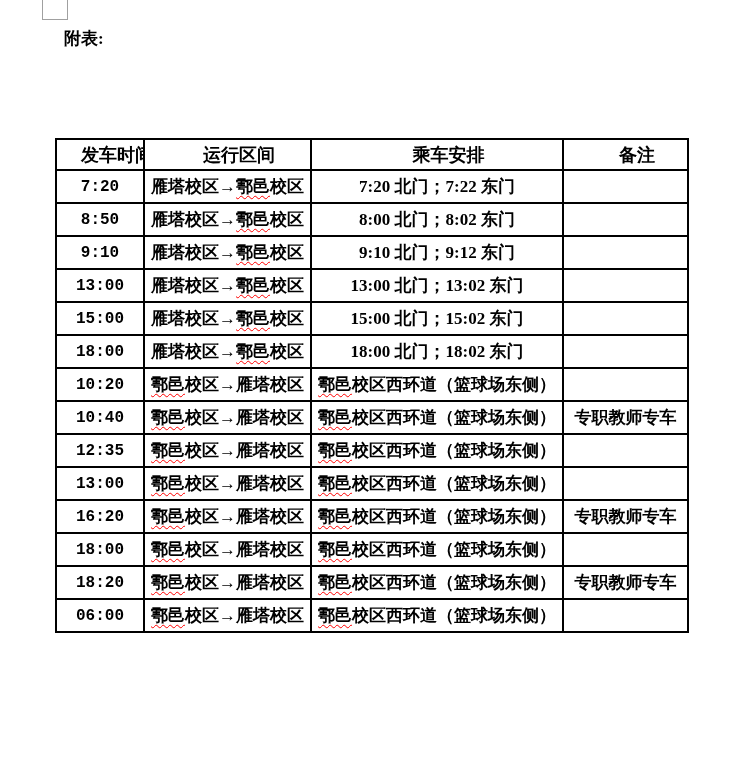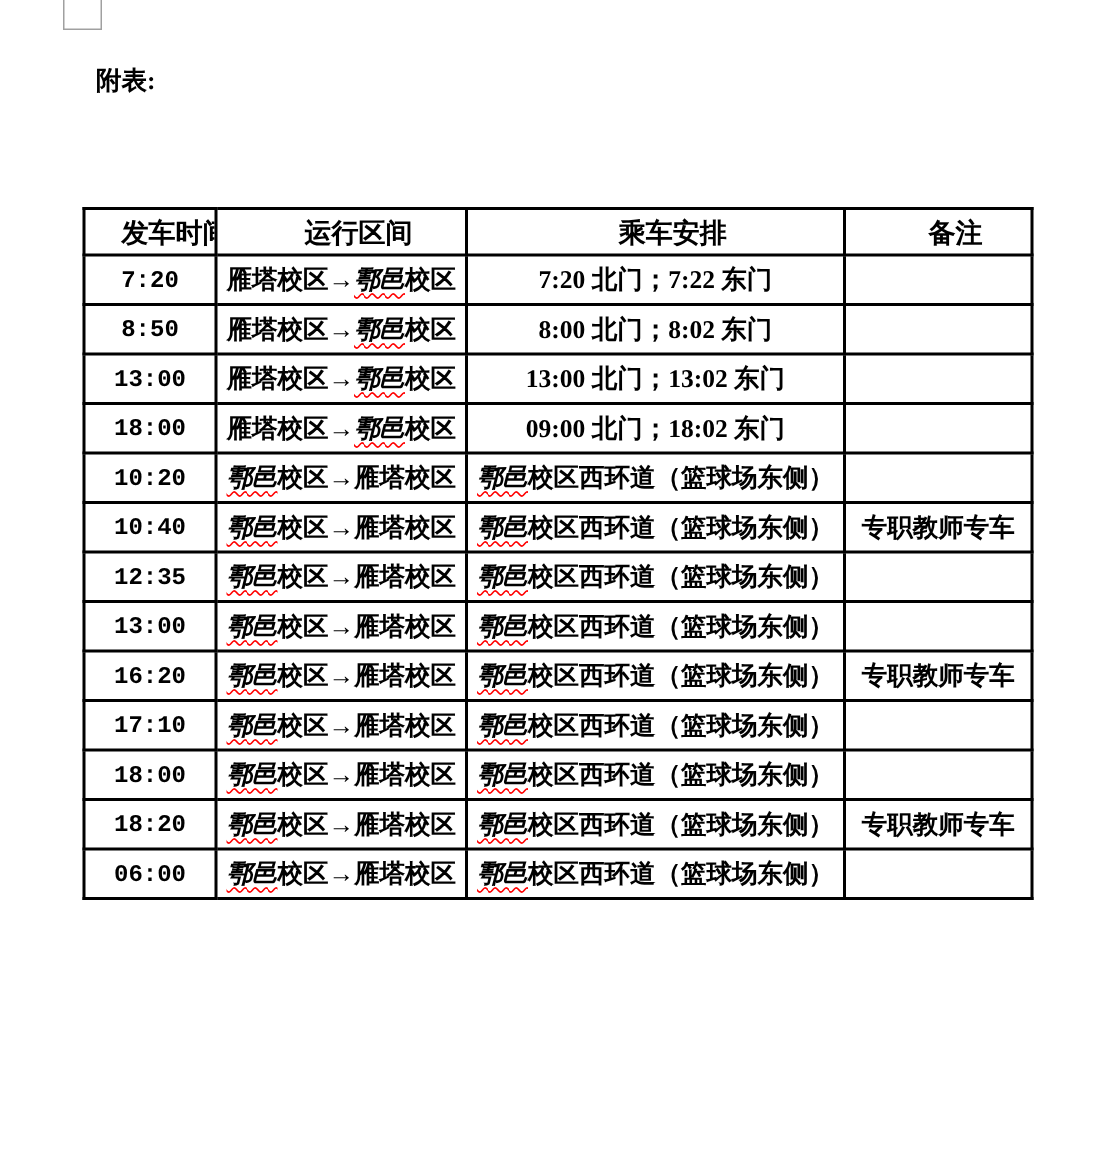--- a/index.html
+++ b/index.html
@@ -23,21 +23,21 @@
   .corner-mark {
     position: absolute;
     left: 42px; top: -3px;
     width: 26px; height: 23px;
     border: 1px solid var(--corner-color);
     background: var(--bg-color);
   }
 
   .prefix-label {
     position: absolute;
-    left: 64px; top: 42px;
+    left: 64px; top: 27px;
     font-size: 17px;
     font-weight: bold;
     white-space: nowrap;
   }
 
   .doc-title {
     position: absolute;
     left: 0; top: 73px;
     width: 739px;
     margin: 0;
@@ -80,21 +80,20 @@
     font-size: 17px;
   }
   table.schedule td.col-time { font-size: 16px; font-family: Liberation Mono, monospace; }
 
   .wavy {
     text-decoration: underline;
     text-decoration-style: wavy;
     text-decoration-color: var(--wavy-color);
     text-decoration-thickness: 1px;
     text-underline-offset: 3px;
-    font-style: italic;
   }
 </style>
 </head>
 <body>
 
 <div class="page">
   <div class="corner-mark"></div>
   <div class="prefix-label">附表:</div>
 
   <table class="schedule">
@@ -119,29 +118,41 @@
     <td class="col-boarding">7:20 北门；7:22 东门</td>
     <td class="col-note"></td>
   </tr>
         <tr>
     <td class="col-time">8:50</td>
     <td class="col-route">雁塔校区→<span class="wavy">鄠邑</span>校区</td>
     <td class="col-boarding">8:00 北门；8:02 东门</td>
     <td class="col-note"></td>
   </tr>
         <tr>
+    <td class="col-time">9:10</td>
+    <td class="col-route">雁塔校区→<span class="wavy">鄠邑</span>校区</td>
+    <td class="col-boarding">9:10 北门；9:12 东门</td>
+    <td class="col-note"></td>
+  </tr>
+        <tr>
     <td class="col-time">13:00</td>
     <td class="col-route">雁塔校区→<span class="wavy">鄠邑</span>校区</td>
     <td class="col-boarding">13:00 北门；13:02 东门</td>
     <td class="col-note"></td>
   </tr>
         <tr>
+    <td class="col-time">15:00</td>
+    <td class="col-route">雁塔校区→<span class="wavy">鄠邑</span>校区</td>
+    <td class="col-boarding">15:00 北门；15:02 东门</td>
+    <td class="col-note"></td>
+  </tr>
+        <tr>
     <td class="col-time">18:00</td>
     <td class="col-route">雁塔校区→<span class="wavy">鄠邑</span>校区</td>
-    <td class="col-boarding">09:00 北门；18:02 东门</td>
+    <td class="col-boarding">18:00 北门；18:02 东门</td>
     <td class="col-note"></td>
   </tr>
         <tr>
     <td class="col-time">10:20</td>
     <td class="col-route"><span class="wavy">鄠邑</span>校区→雁塔校区</td>
     <td class="col-boarding"><span class="wavy">鄠邑</span>校区西环道（篮球场东侧）</td>
     <td class="col-note"></td>
   </tr>
         <tr>
     <td class="col-time">10:40</td>
@@ -159,26 +170,20 @@
     <td class="col-time">13:00</td>
     <td class="col-route"><span class="wavy">鄠邑</span>校区→雁塔校区</td>
     <td class="col-boarding"><span class="wavy">鄠邑</span>校区西环道（篮球场东侧）</td>
     <td class="col-note"></td>
   </tr>
         <tr>
     <td class="col-time">16:20</td>
     <td class="col-route"><span class="wavy">鄠邑</span>校区→雁塔校区</td>
     <td class="col-boarding"><span class="wavy">鄠邑</span>校区西环道（篮球场东侧）</td>
     <td class="col-note">专职教师专车</td>
-  </tr>
-        <tr>
-    <td class="col-time">17:10</td>
-    <td class="col-route"><span class="wavy">鄠邑</span>校区→雁塔校区</td>
-    <td class="col-boarding"><span class="wavy">鄠邑</span>校区西环道（篮球场东侧）</td>
-    <td class="col-note"></td>
   </tr>
         <tr>
     <td class="col-time">18:00</td>
     <td class="col-route"><span class="wavy">鄠邑</span>校区→雁塔校区</td>
     <td class="col-boarding"><span class="wavy">鄠邑</span>校区西环道（篮球场东侧）</td>
     <td class="col-note"></td>
   </tr>
         <tr>
     <td class="col-time">18:20</td>
     <td class="col-route"><span class="wavy">鄠邑</span>校区→雁塔校区</td>

